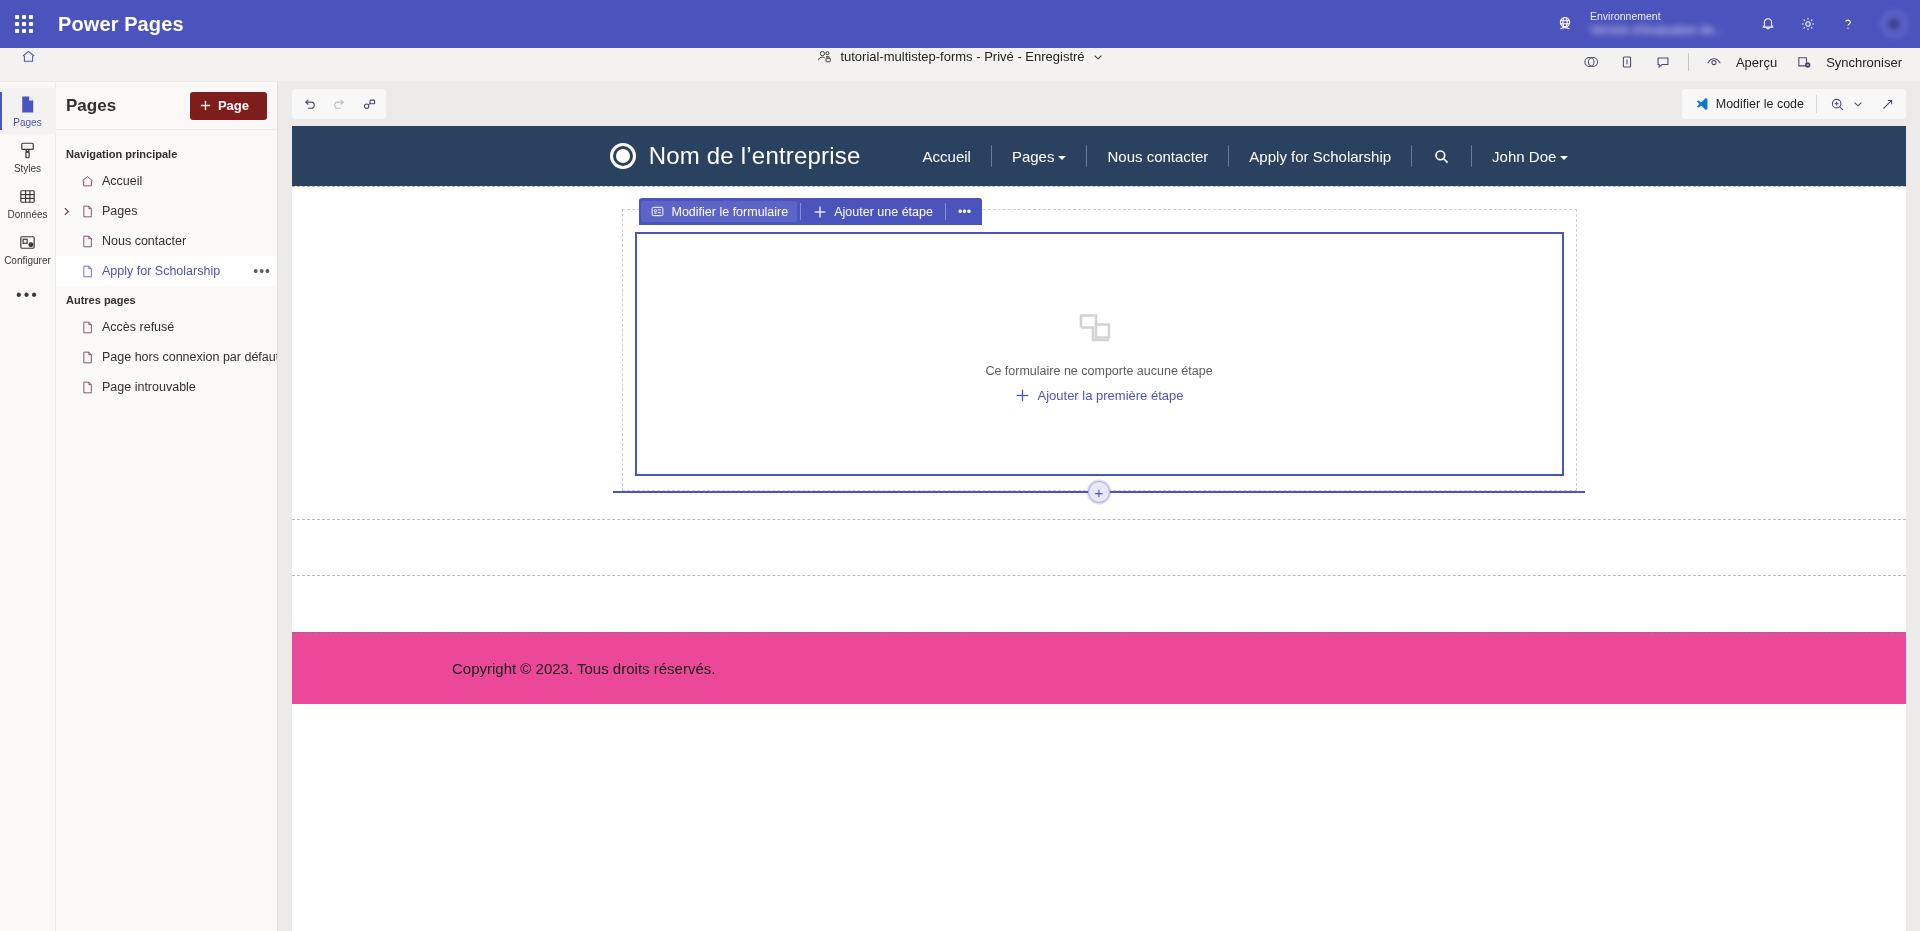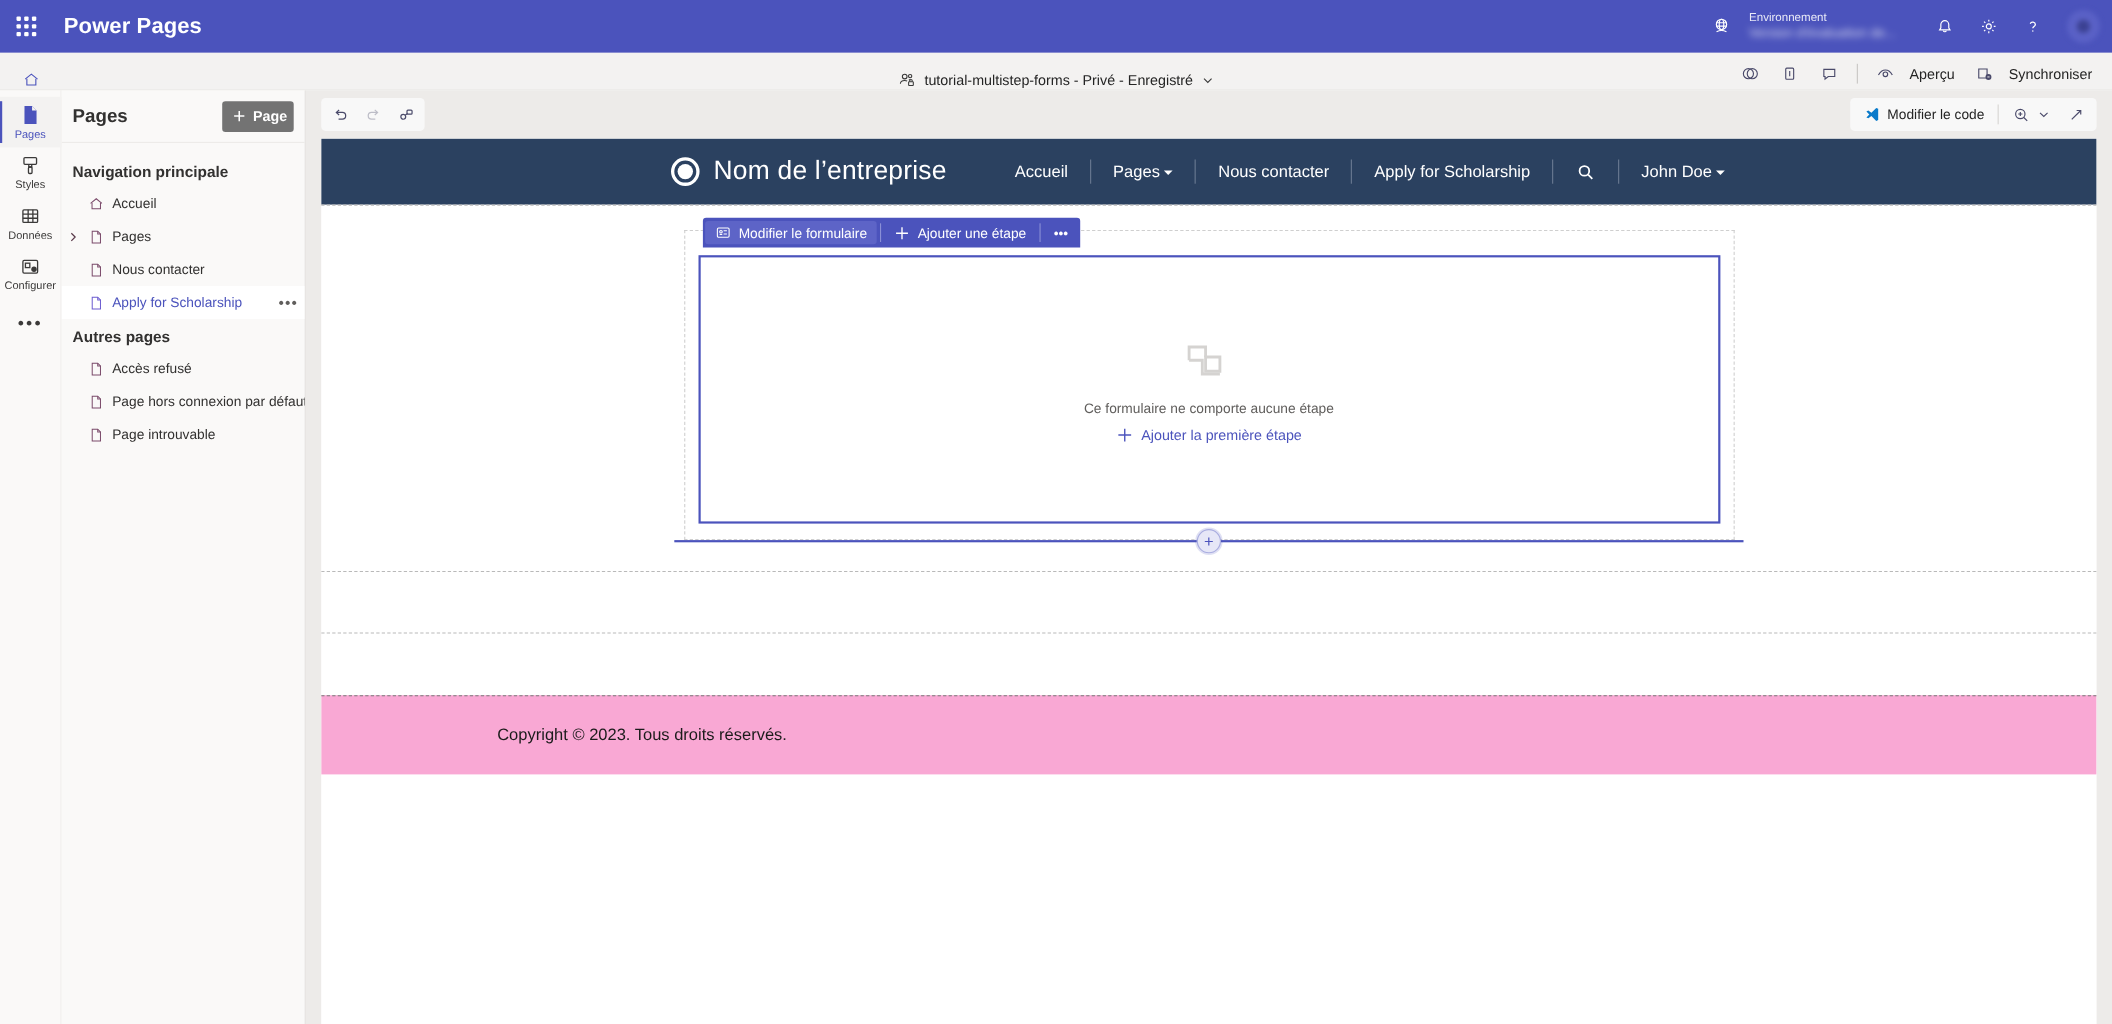--- a/index.html
+++ b/index.html
@@ -45,21 +45,21 @@
   .avatar {
     width: 30px; height: 30px; border-radius: 50%;
     background: #5a61c6; filter: blur(2.6px);
     display: flex; align-items: center; justify-content: center;
   }
   .avatar::after { content:""; width:12px; height:12px; border-radius:50%; background:#3b4192; }
 
   
   .cmdbar {
     height: 34px; background: #f3f2f1;
-    display: flex; align-items: flex-end; position: relative;
+    display: flex; align-items: flex-start; position: relative;
     border-bottom: 1px solid #edebe9;
   }
   .cmd-home { width: 56px; display: flex; align-items: center; justify-content: center; cursor: pointer; }
   .cmd-center {
     position: absolute; left: 0; right: 0; margin: 0 auto;
     display: flex; align-items: center; justify-content: center; gap: 7px;
     font-size: 13px; color: #242424; pointer-events: none;
   }
   .cmd-center > * { pointer-events: auto; }
   .cmd-right { margin-left: auto; display: flex; align-items: center; gap: 2px; padding-right: 10px; }
@@ -97,28 +97,28 @@
   .panel {
     width: 222px; flex: 0 0 222px; background: #faf9f8;
     border-right: 1px solid #e1dfdd; display: flex; flex-direction: column;
   }
   .panel-head {
     height: 48px; display: flex; align-items: center; padding: 0 10px 0 10px;
     border-bottom: 1px solid #edebe9;
   }
   .panel-title { font-size: 17px; font-weight: bold; color: #323130; }
   .page-btn {
-    margin-left: auto; background: #737373; color: #fff; border: none;
-    height: 28px; padding: 0 6px 0 9px; border-radius: 3px; font-size: 13px;
+    margin-left: auto; background: #7f1d1d; color: #fff; border: none;
+    height: 28px; padding: 0 18px 0 9px; border-radius: 3px; font-size: 13px;
     display: flex; align-items: center; gap: 6px; cursor: pointer;
     font-family: inherit; font-weight: 600;
   }
   .panel-body { padding-top: 10px; overflow: hidden; }
   .group-title {
-    font-size: 14px; font-weight: bold; color: #323130;
+    font-size: 11px; font-weight: bold; color: #323130;
     padding: 8px 10px 6px 10px;
   }
   .tree-item {
     display: flex; align-items: center; height: 30px; padding-right: 6px;
     font-size: 12.5px; color: #323130; cursor: pointer; position: relative;
   }
   .tree-item.selected { background: #ffffff; color: #4b53bc; }
   .tree-item.selected .tree-label { color: #4b53bc; }
   .chev { width: 20px; display: flex; align-items: center; justify-content: center; flex: 0 0 20px; }
   .tree-icon { width: 22px; display: flex; align-items: center; justify-content: center; flex: 0 0 22px; }
@@ -229,21 +229,21 @@
     width: 22px; height: 22px; border-radius: 50%;
     background: #e6e7f7; border: 1px solid #a9adE0; color: #4b53bc;
     display: flex; align-items: center; justify-content: center;
     font-size: 15px; cursor: pointer; flex: 0 0 22px;
     box-shadow: 0 0 0 1.5px rgba(75,83,188,.18);
   }
 
   .spacer-band { height: 56px; border-bottom: 1px dashed #b9b9b9; }
   .blank-band { height: 56px; }
   .site-footer {
-    background: #f9a8d4; height: 72px; display: flex;
+    background: #ec4899; height: 72px; display: flex;
     align-items: center; justify-content: flex-start; padding-left: 160px;
     border-top: 1px dashed #7a7a7a;
   }
   .footer-text { font-size: 15px; color: #1b1b1b; }
   svg { display: block; }
 </style>
 </head>
 <body>
 
 <div class="topbar">

